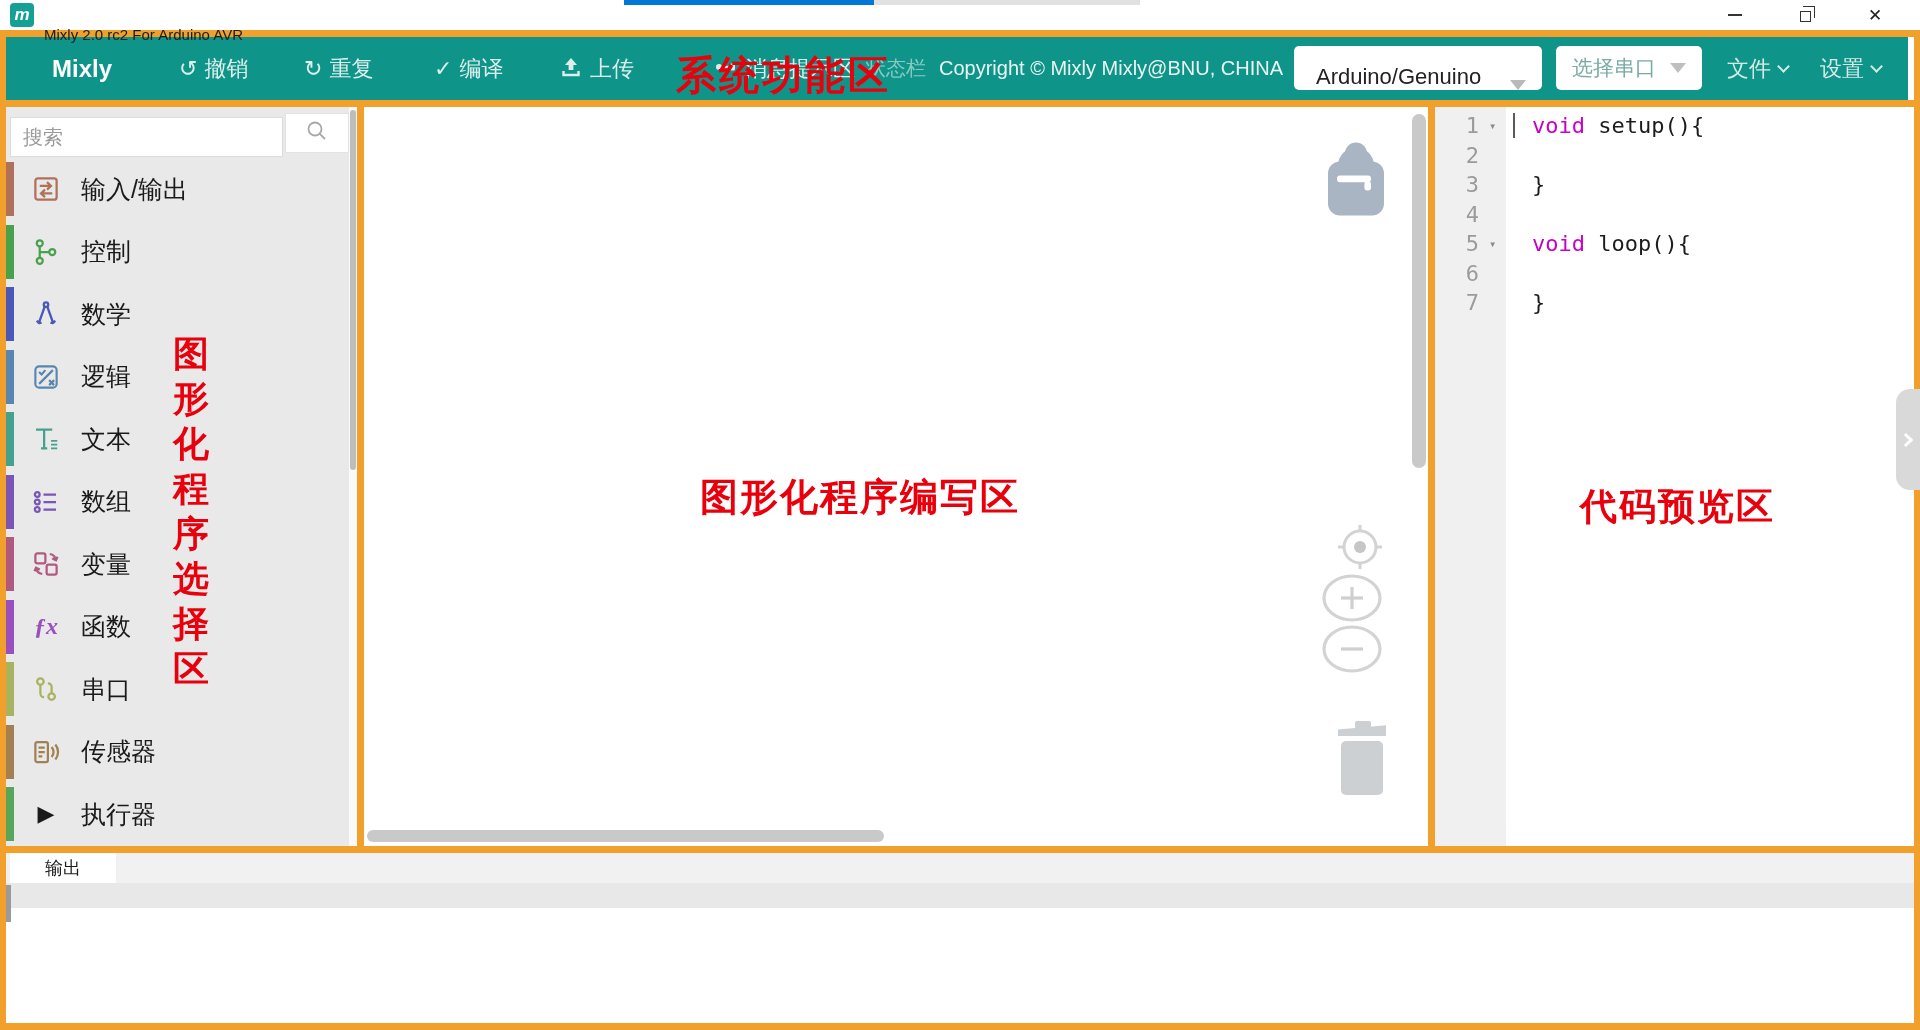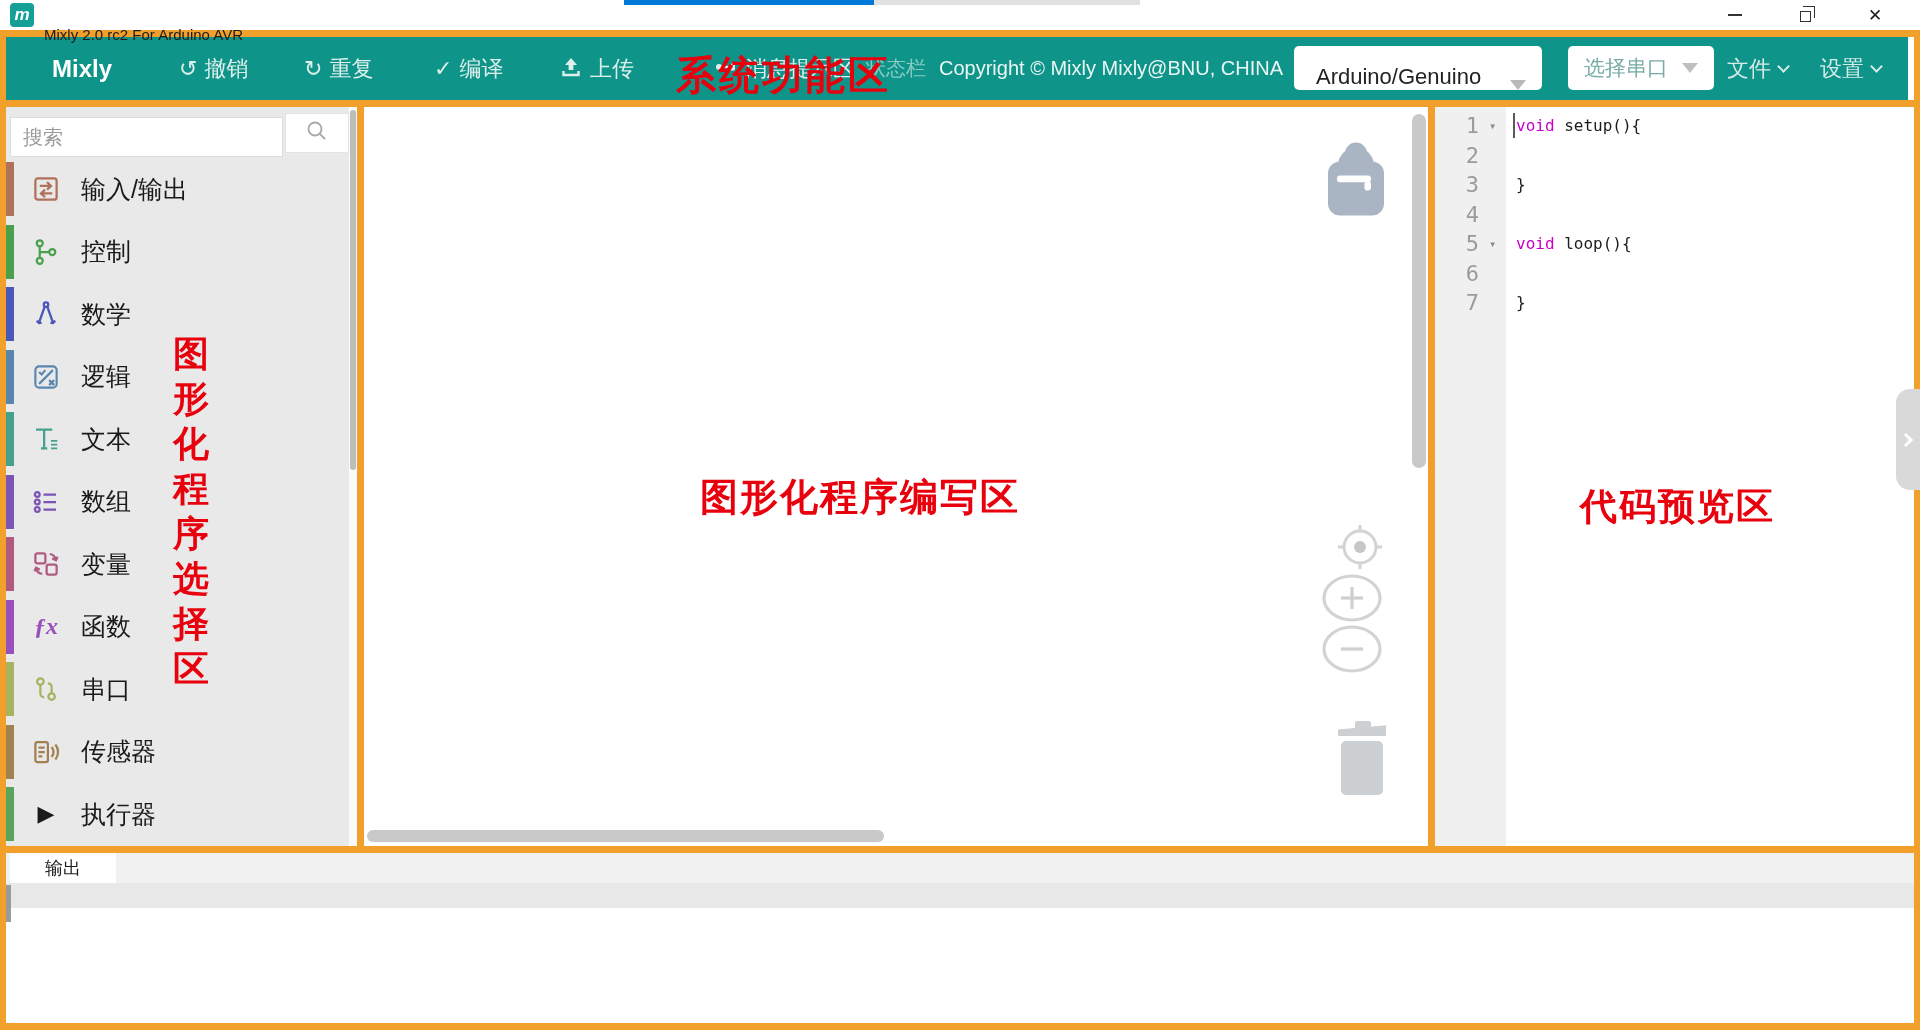--- a/index.html
+++ b/index.html
@@ -33,21 +33,21 @@
   .tb-icon { font-size:22px; line-height:1; }
   #tb-brand { left:52px; font-size:24px; font-weight:bold; color:#fff; }
   #tb-undo { left:179px; } #tb-redo { left:304px; } #tb-compile { left:434px; }
   #tb-upload { left:559px; } #tb-serial { left:714px; }
   #tb-status { left:866px; color:rgba(255,255,255,0.5); font-size:20px; cursor:default; }
   #tb-copyright { left:939px; font-size:20px; color:#eaf6f4; cursor:default; }
   .dropdown { position:absolute; top:9px; height:44px; background:#fff; border-radius:5px;
               display:flex; align-items:center; padding:0 16px 0 22px; cursor:pointer; }
   #board-select { left:1294px; width:248px;align-items:flex-end; }
   #board-select .dd-label { font-size:22px; color:#222; }
-  #port-select { left:1556px; width:146px; padding-left:16px;margin-left:12px; }
+  #port-select { left:1556px; width:146px; padding-left:16px; }
   #port-select .dd-label { font-size:21px; color:#78aba4; }
   .caret { width:0; height:0; border-left:8px solid transparent; border-right:8px solid transparent;
            border-top:10px solid #b9b9b9; margin-left:auto; }
   #port-select .caret { border-top-color:#bfbfbf; }
   .menu-link { position:absolute; top:0; height:63px; display:flex; align-items:center;
                color:#d5ebe7; font-size:22px; cursor:pointer; }
   #menu-file { left:1727px; } #menu-settings { left:1820px; }
   .chev { width:9px; height:9px; border-right:2px solid #d5ebe7; border-bottom:2px solid #d5ebe7;
           transform:rotate(45deg); margin-left:8px; margin-top:-5px; }
 
@@ -78,21 +78,21 @@
   #canvas-vscroll { left:1048px; top:7px; width:14px; height:354px; background:#c9c9c9; border-radius:7px; cursor:pointer; }
   #canvas-hscroll { left:3px; top:723px; width:517px; height:12px; background:#c9c9c9; border-radius:6px; cursor:pointer; }
 
   
   #codepanel { left:1435px; top:107px; width:479px; height:739px; background:#fff; z-index:1;
                font-family:"DejaVu Sans Mono", monospace; }
   #gutter { position:absolute; left:0; top:0; width:71px; height:739px; background:#f0f0f0; }
   .code-line { position:absolute; left:0; height:29.5px; width:470px; display:flex; align-items:center; }
   .ln-num { width:44px; text-align:right; color:#9b9b9b; font-size:22px; }
   .ln-fold { width:27px; text-align:center; color:#8a8a8a; font-size:12px; cursor:pointer; }
-  .ln-text { font-size:16px; color:#1c1c1c; white-space:pre; padding-left:10px; }
+  .ln-text { font-size:22px; color:#1c1c1c; white-space:pre; padding-left:26px; }
   #code-cursor { left:78px; top:6px; width:2px; height:25px; background:#5a5a5a; }
   #collapse-tab { left:1896px; top:389px; width:24px; height:101px; background:#d9d9d9;
                   border-radius:14px 0 0 14px; z-index:6; display:flex; align-items:center; justify-content:center; cursor:pointer; }
   #collapse-tab .chevR { width:10px; height:10px; border-right:3px solid #fff; border-bottom:3px solid #fff;
                          transform:rotate(-45deg); margin-right:4px; }
 
   
   #output-panel { left:6px; top:853px; width:1908px; height:170px; background:#fff; z-index:1; }
   #tabbar { position:absolute; left:0; top:0; width:1908px; height:30px; background:#f1f1f1; }
   #output-tab { position:absolute; left:4px; top:0; width:106px; height:30px; background:#fff;

